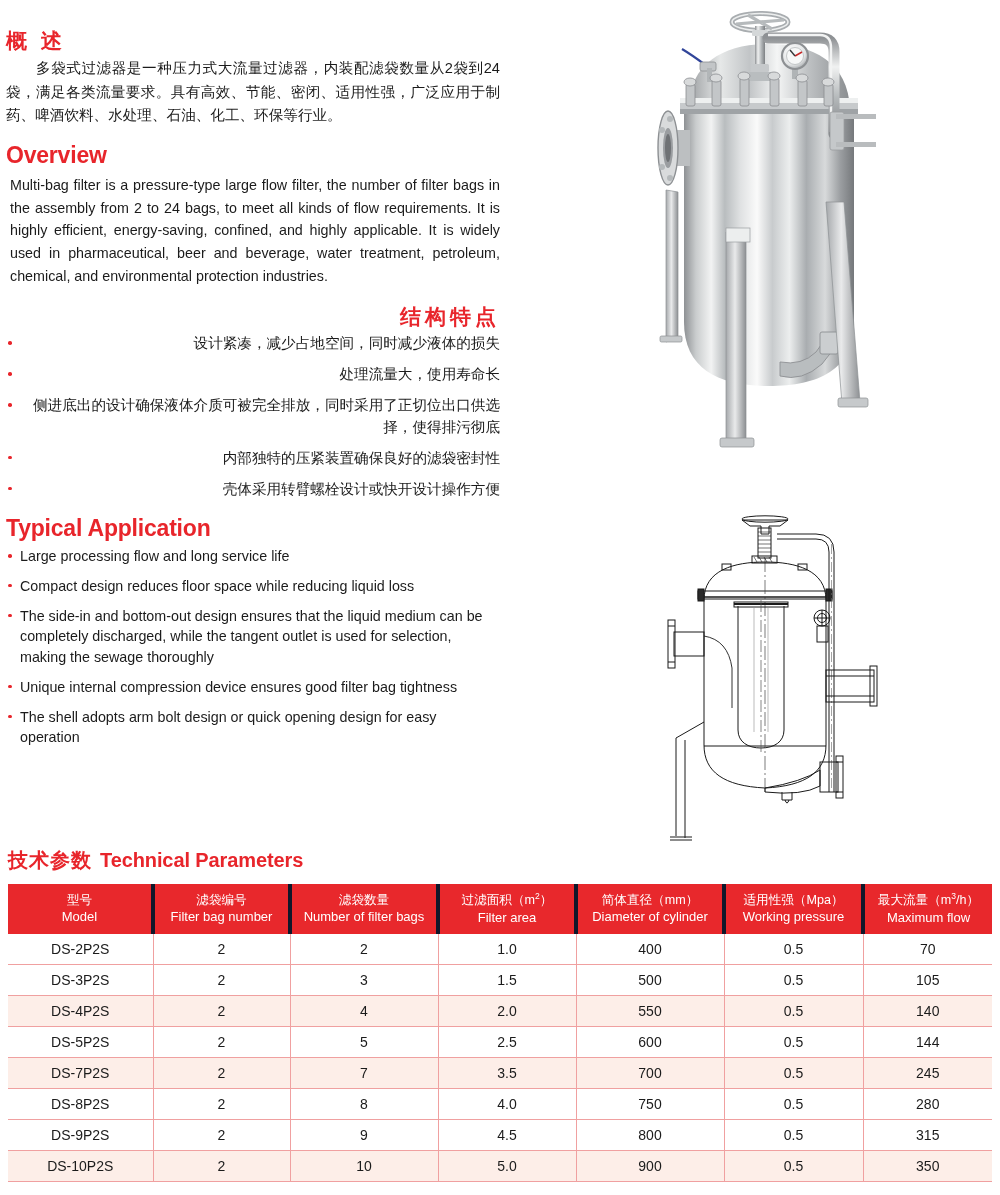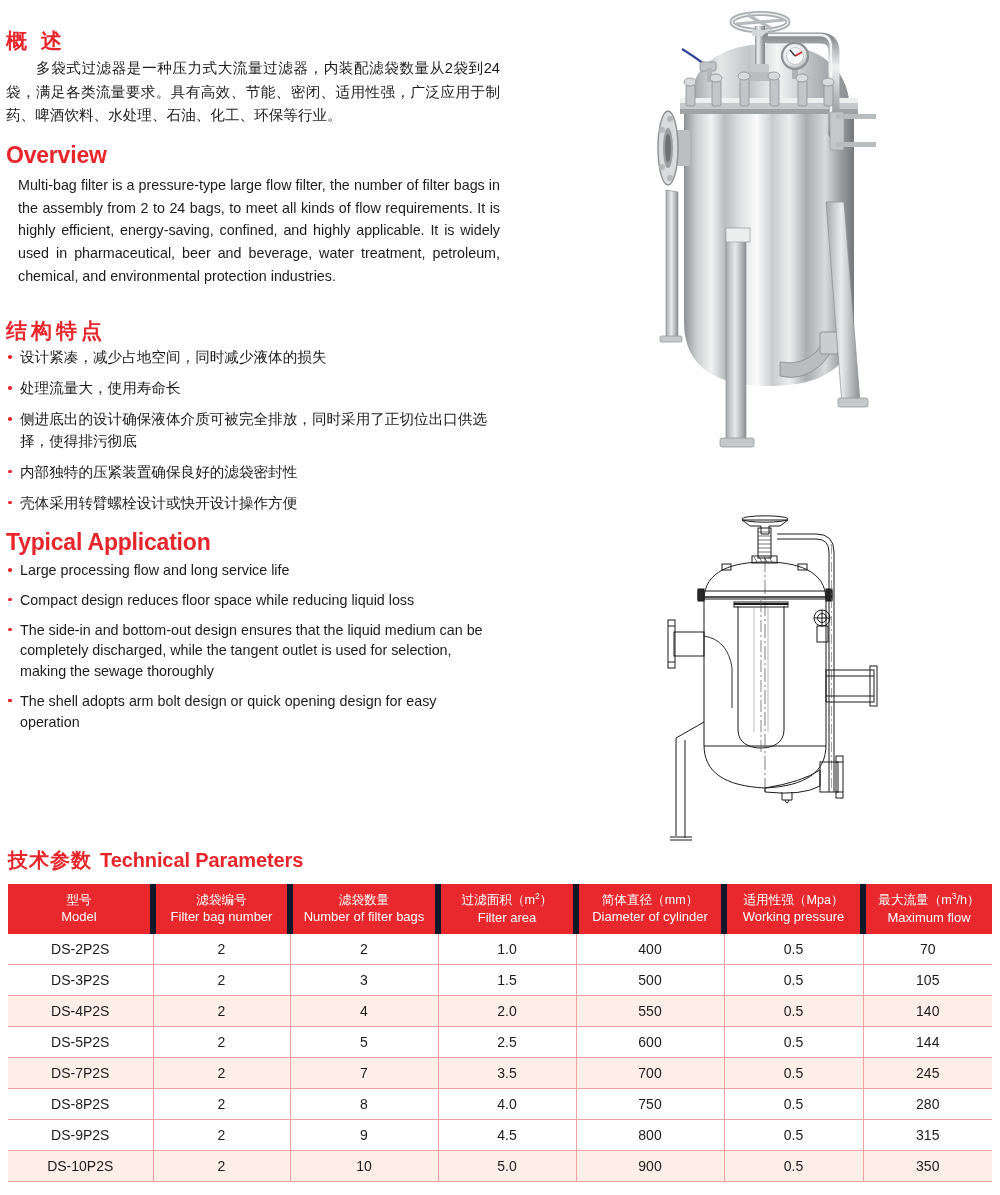--- a/index.html
+++ b/index.html
@@ -54,21 +54,21 @@
     line-height: 1.62;
     margin: 2px 0 0 0;
     text-indent: 30px;
     text-align: justify;
     text-justify: inter-ideograph;
     color: #1b1b1b;
   }
   p.body-en {
     font-size: 14.3px;
     line-height: 1.6;
-    margin: 2px 0 0 12px;
+    margin: 2px 0 0 4px;
     text-align: justify;
     color: #1b1b1b;
   }
 
   ul.feat {
     list-style: none;
     margin: 2px 0 0 0;
     padding: 0;
   }
   ul.feat li {
@@ -82,21 +82,21 @@
   ul.feat li .bullet {
     position: absolute;
     left: 2px; top: 8px;
     width: 3.5px; height: 3.5px;
     background: #e8252b;
     border-radius: 50%;
   }
   ul.feat.cn li { font-size: 14.6px; line-height: 1.5; margin-bottom: 9px; }
   ul.feat.en li { margin-bottom: 9px; }
 
-  .sec-struct { margin-top: 30px; }
+  .sec-struct { margin-top: 16px; text-align: right; }
   .sec-app    { margin-top: 12px; }
 
   
   .photo-wrap {
     position: absolute;
     left: 630px; top: 2px;
     width: 366px; height: 490px;
   }
   .drawing-wrap {
     position: absolute;
@@ -117,21 +117,21 @@
     border-collapse: collapse;
     font-size: 13px;
   }
   table.spec thead th {
     background: #e8282c;
     color: #ffffff;
     font-weight: normal;
     padding: 7px 2px 8px 2px;
     text-align: center;
     line-height: 1.32;
-    border-right: 6px solid #0f172a;
+    border-right: 4px solid #0f172a;
     vertical-align: middle;
   }
   table.spec thead th:last-child { border-right: none; }
   table.spec thead th .th-cn { display: block; font-size: 12.6px; }
   table.spec thead th .th-en { display: block; font-size: 13px; }
   table.spec tbody td {
     text-align: center;
     padding: 7px 2px;
     font-size: 14px;
     color: #1b1b1b;
@@ -192,20 +192,21 @@
       <li>
         <span class="bullet"></span>
         <span>Compact design reduces floor space while reducing liquid loss</span>
       </li>
       <li>
         <span class="bullet"></span>
         <span>The side-in and bottom-out design ensures that the liquid medium can be completely discharged, while the tangent outlet is used for selection, making the sewage thoroughly</span>
       </li>
       <li>
         <span class="bullet"></span>
+        <span>Unique internal compression device ensures good filter bag tightness</span>
       </li>
       <li>
         <span class="bullet"></span>
         <span>The shell adopts arm bolt design or quick opening design for easy operation</span>
       </li>
     </ul>
   </div>
 
 </div>
 

